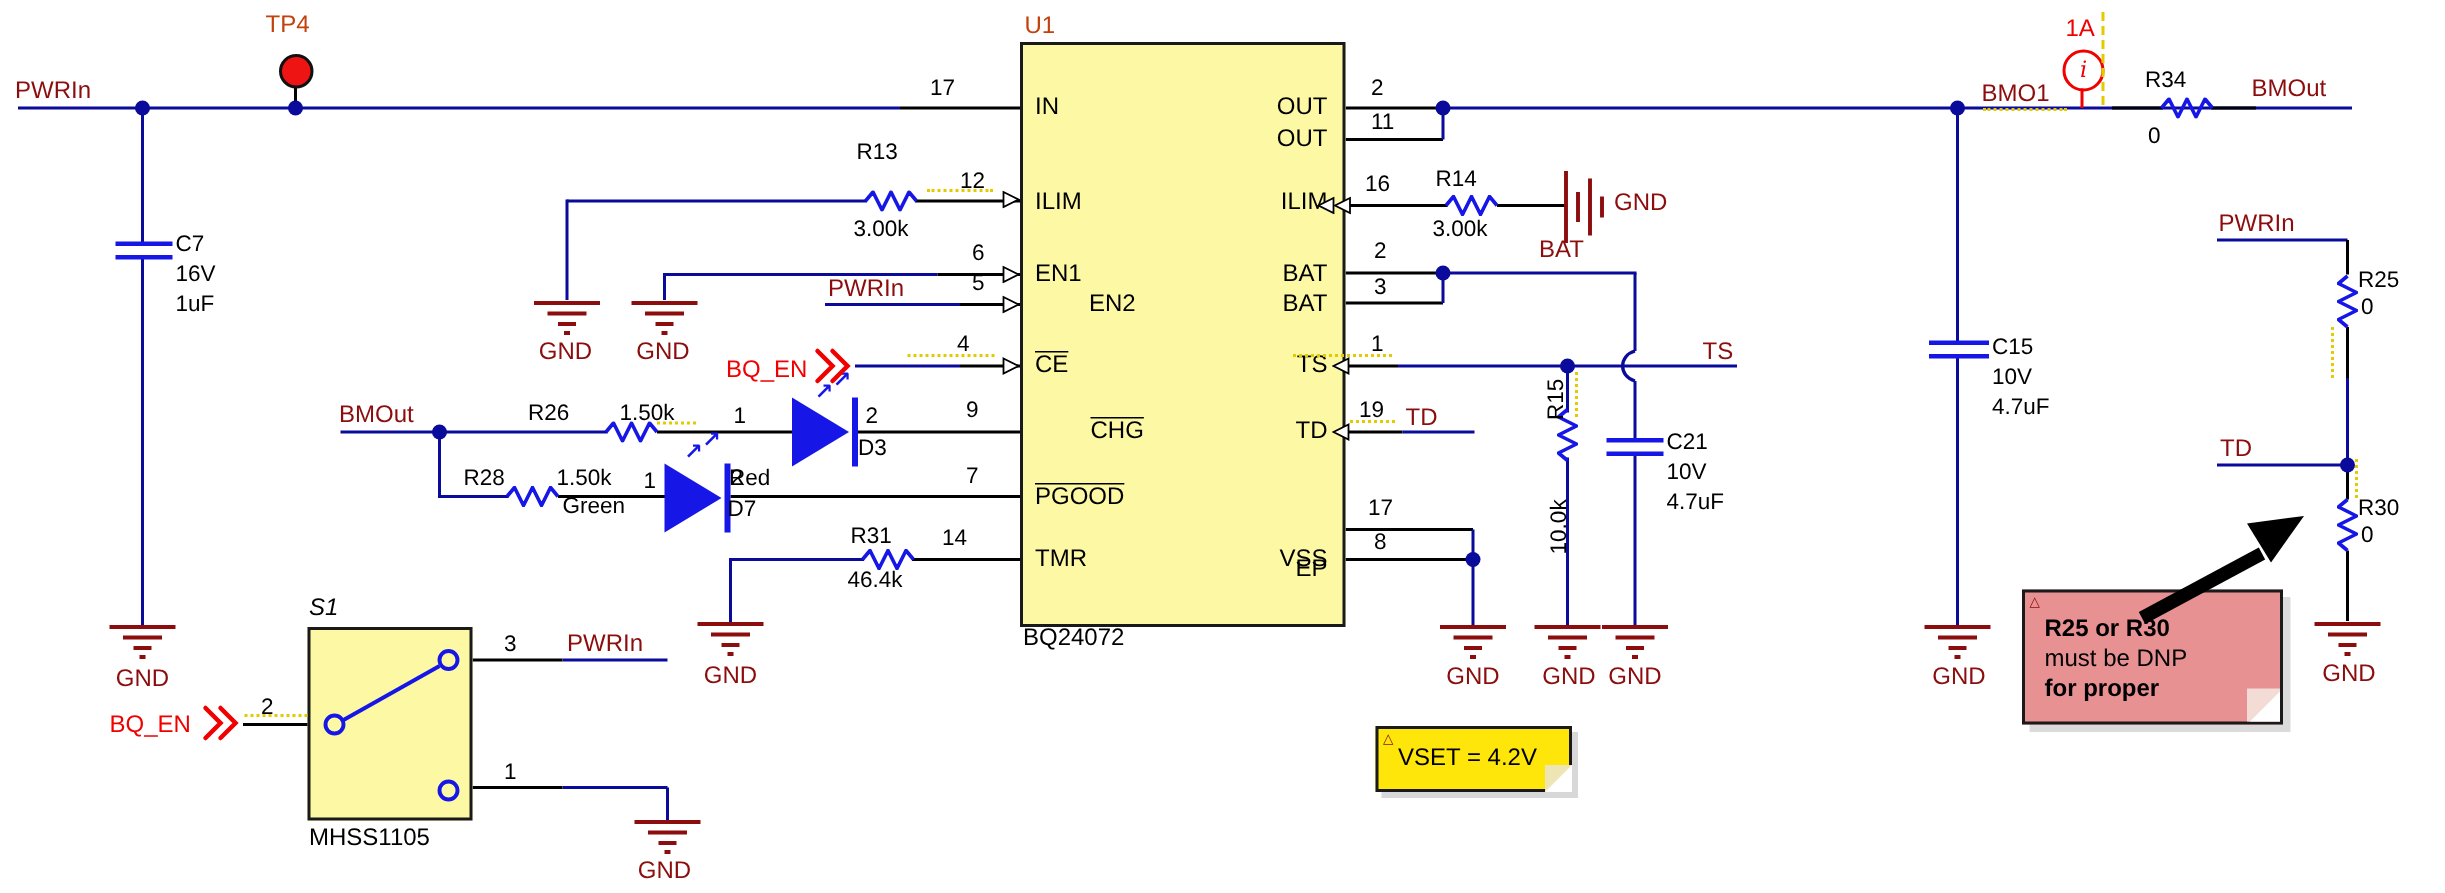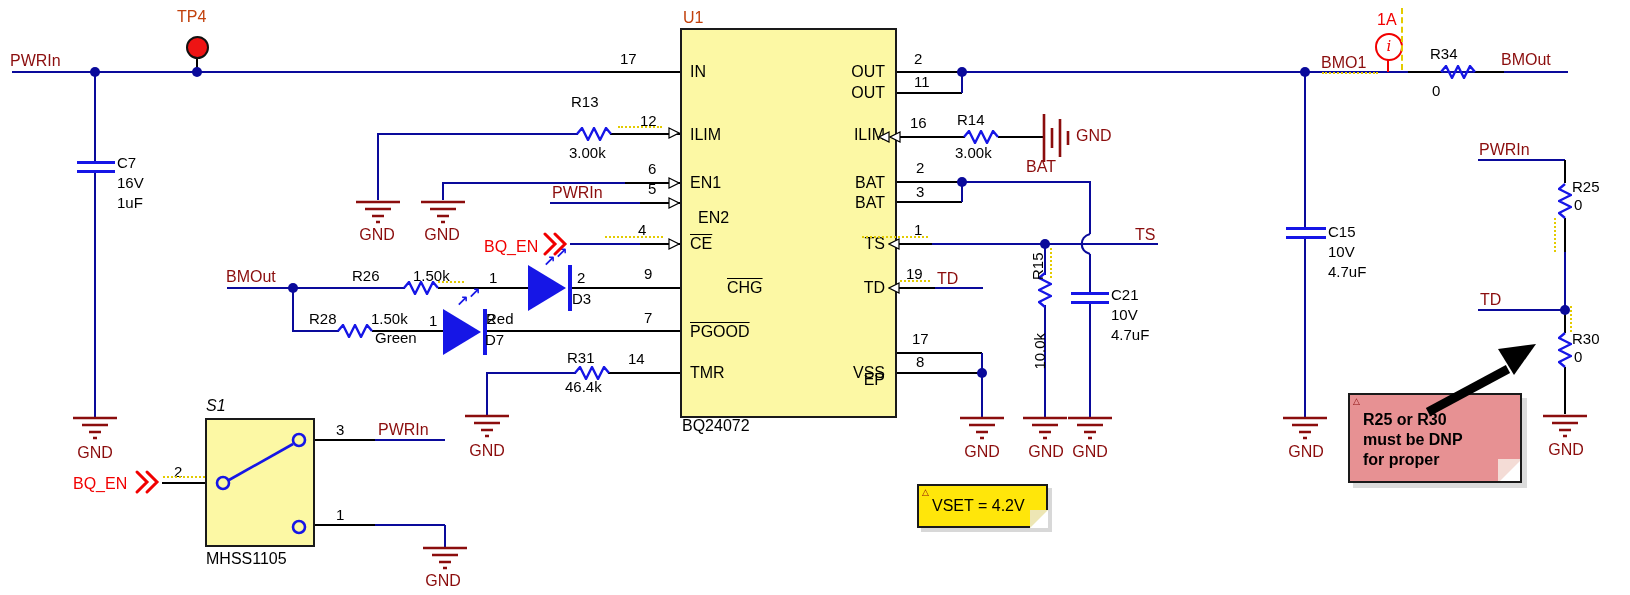--- a/index.html
+++ b/index.html
@@ -126,21 +126,21 @@
   <div class="dot" style="left:1300px;top:67px;"></div>
   <div class="dot" style="left:1560px;top:305px;"></div>
 
   <div class="icbox" style="left:680px;top:28px;width:213px;height:386px;"></div>
   <div class="t blue" style="left:683px;top:9px;">U1</div>
   <div class="t" style="left:682px;top:417px;font-size:16px;">BQ24072</div>
 
   <div class="t pname" style="left:690px;top:63px;">IN</div>
   <div class="t pname" style="left:690px;top:126px;">ILIM</div>
   <div class="t pname" style="left:690px;top:174px;">EN1</div>
-  <div class="t pname" style="left:698px;top:194px;margin-top:15px;">EN2</div>
+  <div class="t pname" style="left:726px;top:194px;">EN2</div>
   <div class="t pname ov" style="left:690px;top:235px;">CE</div>
   <div class="t pname ov" style="left:690px;top:279px;margin-left:37px;">CHG</div>
   <div class="t pname ov" style="left:690px;top:323px;">PGOOD</div>
   <div class="t pname" style="left:690px;top:364px;">TMR</div>
 
   <div class="t pname pr" style="left:785px;top:63px;">OUT</div>
   <div class="t pname pr" style="left:785px;top:84px;">OUT</div>
   <div class="t pname pr" style="left:785px;top:126px;">ILIM</div>
   <div class="t pname pr" style="left:785px;top:174px;">BAT</div>
   <div class="t pname pr" style="left:785px;top:194px;">BAT</div>
@@ -365,21 +365,21 @@
   <div class="t" style="left:336px;top:507px;">1</div>
 
   <div class="note" style="left:917px;top:484px;width:127px;height:40px;background:#FFE60A;box-shadow:4px 4px 0 #D8D8D8;">
     <span class="ntri">△</span>
     <div class="t" style="left:13px;top:11px;font-size:16px;">VSET = 4.2V</div>
     <div class="fold" style="border-top:18px solid #EDE6B4;border-right:18px solid #FFFFFF;"></div>
   </div>
   <div class="note" style="left:1348px;top:393px;width:170px;height:86px;background:#E79193;box-shadow:5px 5px 0 #DBDBDB;overflow:hidden;">
     <span class="ntri">△</span>
     <div class="t" style="left:13px;top:16px;font-size:16px;font-weight:bold;">R25 or R30</div>
-    <div class="t" style="left:13px;top:36px;font-size:16px;font-weight:bold;">must be DNP</div>
+    <div class="t" style="left:13px;top:36px;font-size:16px;font-weight:normal;">must be DNP</div>
     <div class="t" style="left:13px;top:56px;font-size:16px;font-weight:bold;">for proper</div>
     <div class="fold" style="border-top:24px solid #F4DCD6;border-right:24px solid #FFFFFF;"></div>
   </div>
 
   <svg class="el" style="left:1418px;top:338px;" width="125" height="82">
     <line x1="10" y1="74" x2="90" y2="31" stroke="#000" stroke-width="9"></line>
     <polygon points="118,6 96,37 80,11" fill="#000"></polygon>
   </svg>
 
   <div class="sq" style="left:605px;top:236px;width:58px;"></div>

